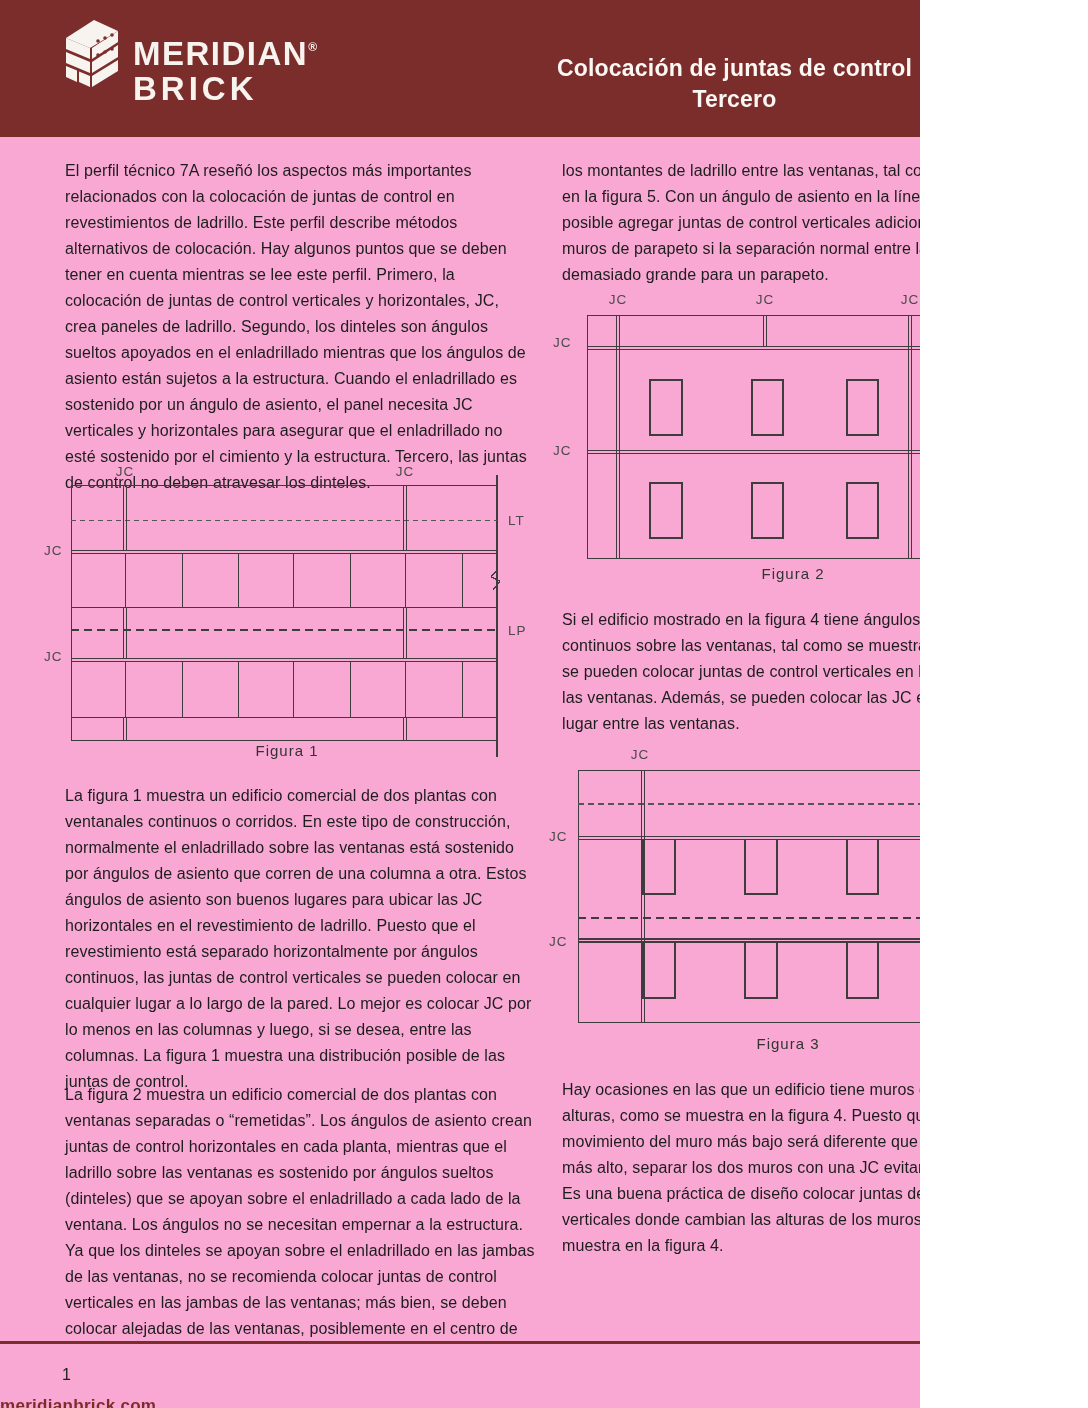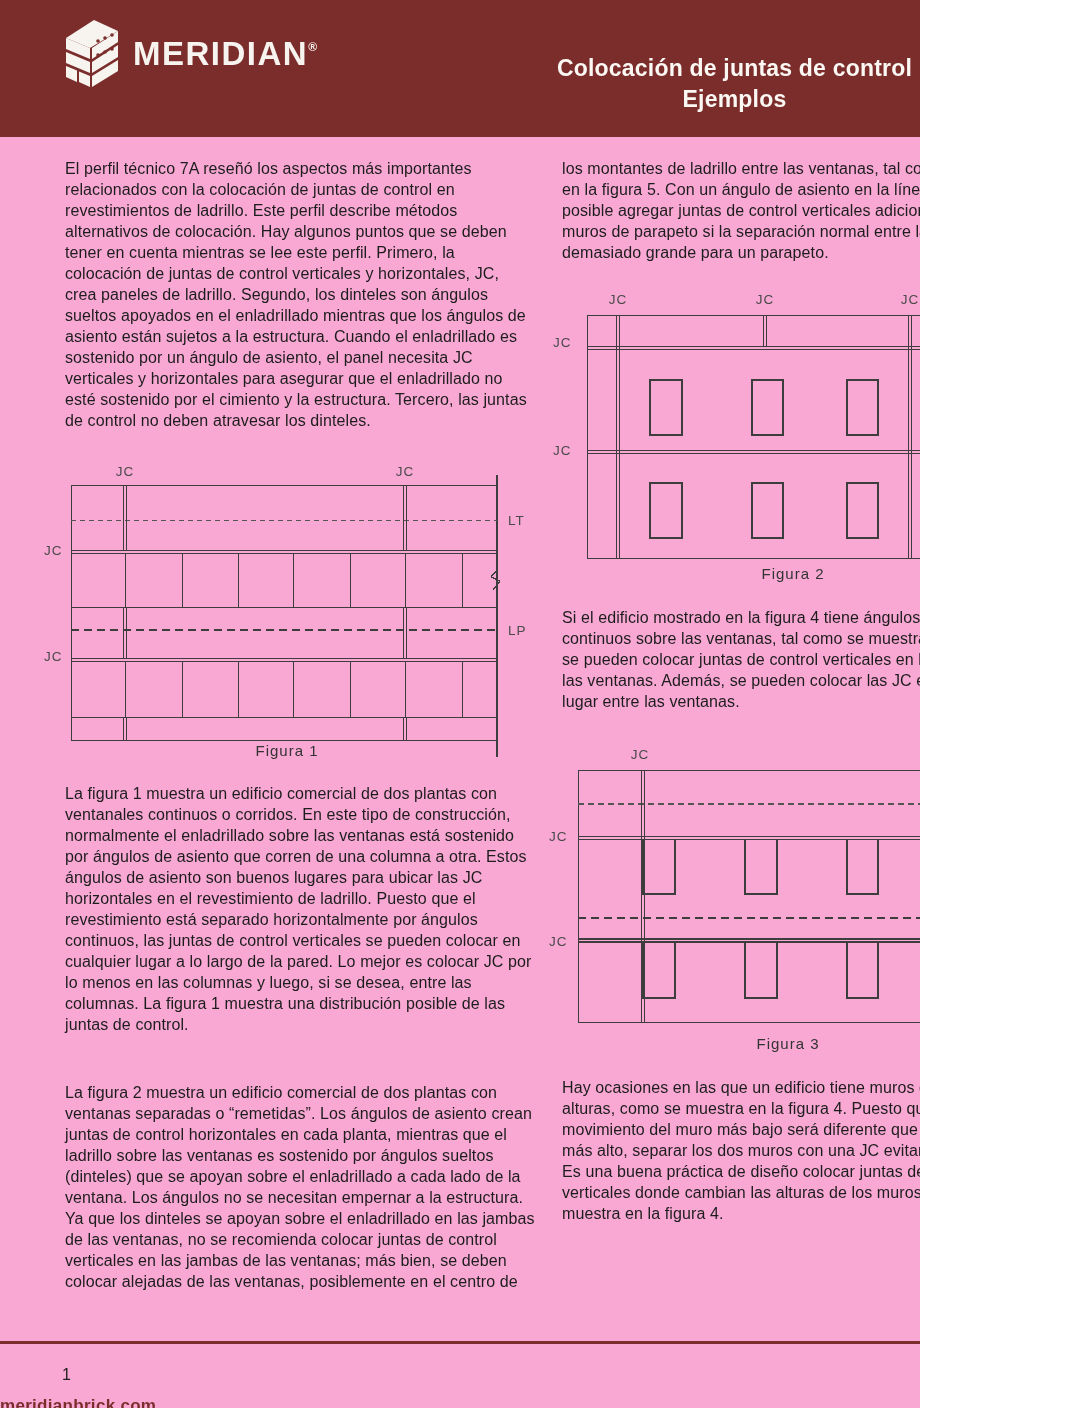--- a/index.html
+++ b/index.html
@@ -11,21 +11,21 @@
   .band { position:absolute; top:0; left:0; width:1088px; height:137px; background:#7B2D2C; }
   .logo { position:absolute; left:58px; top:12px; display:flex; align-items:flex-start; }
   .logo-icon { display:block; }
   .logo-text { margin-left:9px; margin-top:18px; color:#F7F3EE; }
   .logo-l1 { font-size:33px; font-weight:bold; letter-spacing:1.5px; line-height:34px; white-space:nowrap; }
   .logo-l1 sup { font-size:12px; letter-spacing:0; vertical-align:14px; }
   .logo-l2 { font-size:33px; font-weight:bold; letter-spacing:4px; line-height:36px; }
   .title-block { position:absolute; right:176px; top:53px; text-align:center; color:#FBF8F4; font-weight:bold; font-size:23px; line-height:31px; letter-spacing:0.2px; }
   .doc-info { position:absolute; right:56px; top:56px; width:84px; text-align:center; color:#FBF8F4; font-weight:bold; font-size:16.5px; line-height:21.5px; letter-spacing:1px; }
   
-  .body-text { position:absolute; margin:0; font-size:16px; line-height:21px; color:#1D1D1D; letter-spacing:0.1px; }
+  .body-text { position:absolute; margin:0; font-size:16px; line-height:26px; color:#1D1D1D; letter-spacing:0.1px; }
   
   .fig { position:absolute; }
   .fig line, .fig rect, .fig path { shape-rendering:crispEdges; }
   .diag-label { font-family:"Liberation Sans", sans-serif; font-size:13.5px; fill:#4A4A4A; letter-spacing:1px; }
   .fig-caption { font-family:"Liberation Sans", sans-serif; font-size:15px; fill:#333333; letter-spacing:1px; }
   
   .footer-rule { position:absolute; top:1341px; left:0; width:1088px; height:3px; background:#7B2D2C; }
   .page-number { position:absolute; left:62px; top:1366px; font-size:16px; color:#222222; }
   .website { position:absolute; left:0; top:1396px; width:1088px; font-size:17px; font-weight:bold; color:#7B2D2C; letter-spacing:0.3px; }
 </style>
@@ -51,25 +51,26 @@
           <circle cx="40" cy="29" r="1.8"></circle>
             <circle cx="47" cy="26" r="1.8"></circle>
             <circle cx="54" cy="23" r="1.8"></circle>
           <circle cx="40" cy="43" r="1.8"></circle>
             <circle cx="47" cy="40" r="1.8"></circle>
             <circle cx="54" cy="37" r="1.8"></circle>
         </g>
       </svg>
       <div class="logo-text">
         <div class="logo-l1"><span>MERIDIAN</span><sup>®</sup></div>
+        <div class="logo-l2">BRICK</div>
       </div>
     </div>
     <div class="title-block">
       <div>Colocación de juntas de control</div>
-      <div>Ejemplos</div>
+      <div>Tercero</div>
     </div>
     <div class="doc-info">
       <div>4B</div>
       <div>MAYO</div>
       <div>2012</div>
     </div>
   </header>
 
   <p class="body-text" style="left:65px; top:158px; width:470px;">El perfil técnico 7A reseñó los aspectos más importantes relacionados con la colocación de juntas de control en revestimientos de ladrillo. Este perfil describe métodos alternativos de colocación. Hay algunos puntos que se deben tener en cuenta mientras se lee este perfil. Primero, la colocación de juntas de control verticales y horizontales, JC, crea paneles de ladrillo. Segundo, los dinteles son ángulos sueltos apoyados en el enladrillado mientras que los ángulos de asiento están sujetos a la estructura. Cuando el enladrillado es sostenido por un ángulo de asiento, el panel necesita JC verticales y horizontales para asegurar que el enladrillado no esté sostenido por el cimiento y la estructura. Tercero, las juntas de control no deben atravesar los dinteles.</p>
   <p class="body-text" style="left:65px; top:783px; width:470px;">La figura 1 muestra un edificio comercial de dos plantas con ventanales continuos o corridos. En este tipo de construcción, normalmente el enladrillado sobre las ventanas está sostenido por ángulos de asiento que corren de una columna a otra. Estos ángulos de asiento son buenos lugares para ubicar las JC horizontales en el revestimiento de ladrillo. Puesto que el revestimiento está separado horizontalmente por ángulos continuos, las juntas de control verticales se pueden colocar en cualquier lugar a lo largo de la pared. Lo mejor es colocar JC por lo menos en las columnas y luego, si se desea, entre las columnas. La figura 1 muestra una distribución posible de las juntas de control.</p>

